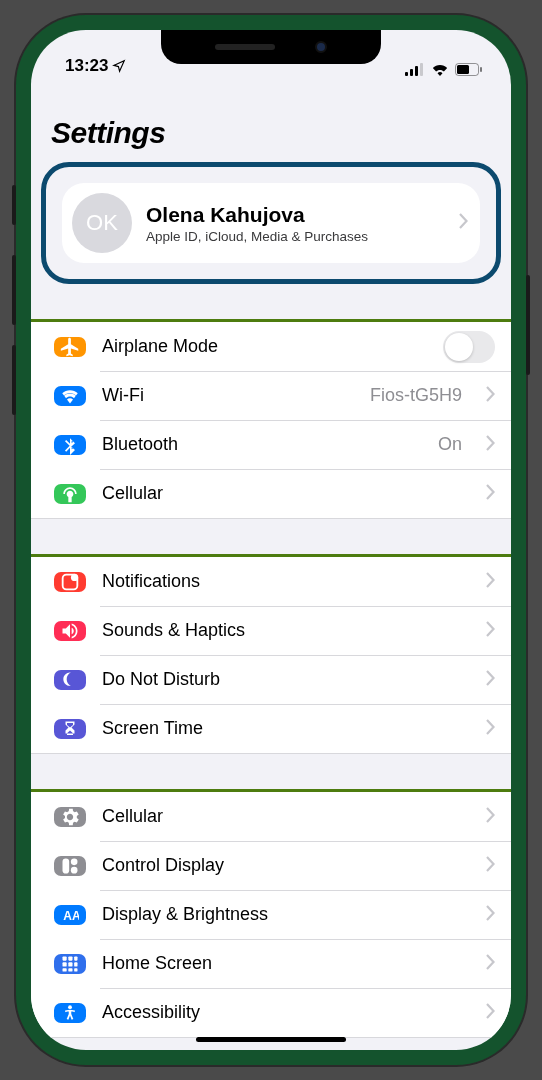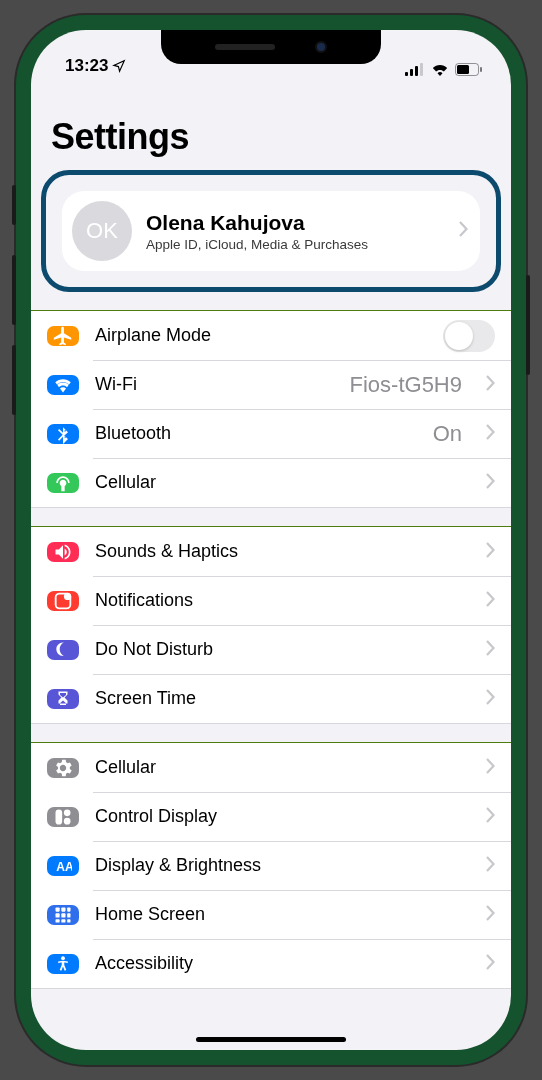--- a/index.html
+++ b/index.html
@@ -59,23 +59,24 @@
     color: #000;
   }
   .status-left{ display:flex; align-items:center; gap:4px;}
   .status-right{ display:flex; align-items:center; gap:6px;}
   .nav-icon svg, .wifi-icon svg, .sig-icon svg, .bat-icon svg { display:block; }
   
   .header {
     padding: 36px 20px 10px 20px;
   }
   .header h1 {
-    font-size: 36px;
+    font-size: 30px;
     font-weight: 700;
     letter-spacing: -0.5px;
+    font-style: italic;
   }
   
   .profile-wrap{
     margin: 2px 10px 6px 10px;
     border: 5px solid #0c4a6e;
     border-radius: 28px;
     padding: 16px;
   }
   .profile-row{
     background:#fff;
@@ -90,24 +91,25 @@
     background:#d9d9de;
     color:#fff;
     display:flex; align-items:center; justify-content:center;
     font-size:22px; font-weight:500;
   }
   .profile-text{ flex:1; }
   .profile-name{ font-size:21px; font-weight:700; color:#000;}
   .profile-sub{ font-size:13.5px; color:#3a3a3c; margin-top:2px;}
   
   .group{
-    margin-top: 18px;
+    margin-top: 35px;
     background:#fff;
-    border-top:1px solid #4d7c0f;
+    border-top:3px solid #4d7c0f;
     border-bottom:1px solid #d8d8dc;
+    padding-left:7px;
   }
   .group:first-of-type{ margin-top:30px;}
   .row{
     display:flex;
     align-items:center;
     min-height:49px;
     padding: 0 16px 0 16px;
     gap: 16px;
     position:relative;
   }
@@ -119,21 +121,21 @@
     background:#d8d8dc;
   }
   .icon{
     width:32px; height:20px;
     border-radius:7px;
     display:flex; align-items:center; justify-content:center;
     flex-shrink:0;
   }
   .icon svg{ display:block;}
   .row-label{ flex:1; font-size:18px; color:#000;}
-  .row-value{ font-size:22px; color:#8e8e93;text-align:center;}
+  .row-value{ font-size:18px; color:#8e8e93;text-align:center;}
   .chevron{
     color:#c7c7cc;
     flex-shrink:0;
     margin-left:8px;
   }
   
   .toggle{
     width:52px; height:32px;
     background:#e9e9eb;
     border-radius:16px;
@@ -291,41 +293,41 @@
               <path d="M1 1l6.5 7L1 15"></path>
             </svg>
         </span>
       </div>
 
     </div>
 
     <div class="group">
 
       <div class="row">
-        <div class="icon bg-pink">
-          <svg width="20" height="20" viewBox="0 0 24 24" fill="#fff">
-              <path d="M3 9v6h4l5 5V4L7 9H3zm13.5 3c0-1.8-1-3.3-2.5-4v8c1.5-.7 2.5-2.2 2.5-4zM14 3v2c3 .9 5 3.7 5 7s-2 6.1-5 7v2c4-.9 7-4.5 7-9s-3-8.1-7-9z"></path>
-            </svg>
-        </div>
-        <span class="row-label">Sounds &amp; Haptics</span>
-        <span class="chevron">
-          <svg width="9" height="16" viewBox="0 0 9 16" fill="none" stroke="#c7c7cc" stroke-width="2.2">
-              <path d="M1 1l6.5 7L1 15"></path>
-            </svg>
-        </span>
-      </div>
-
-      <div class="row">
         <div class="icon bg-red">
           <svg width="22" height="22" viewBox="0 0 24 24" fill="none" stroke="#fff" stroke-width="2">
               <rect x="4" y="4" width="16" height="16" rx="4"></rect>
               <circle cx="17" cy="7" r="4" fill="#fff" stroke="none"></circle>
             </svg>
         </div>
         <span class="row-label">Notifications</span>
+        <span class="chevron">
+          <svg width="9" height="16" viewBox="0 0 9 16" fill="none" stroke="#c7c7cc" stroke-width="2.2">
+              <path d="M1 1l6.5 7L1 15"></path>
+            </svg>
+        </span>
+      </div>
+
+      <div class="row">
+        <div class="icon bg-pink">
+          <svg width="20" height="20" viewBox="0 0 24 24" fill="#fff">
+              <path d="M3 9v6h4l5 5V4L7 9H3zm13.5 3c0-1.8-1-3.3-2.5-4v8c1.5-.7 2.5-2.2 2.5-4zM14 3v2c3 .9 5 3.7 5 7s-2 6.1-5 7v2c4-.9 7-4.5 7-9s-3-8.1-7-9z"></path>
+            </svg>
+        </div>
+        <span class="row-label">Sounds &amp; Haptics</span>
         <span class="chevron">
           <svg width="9" height="16" viewBox="0 0 9 16" fill="none" stroke="#c7c7cc" stroke-width="2.2">
               <path d="M1 1l6.5 7L1 15"></path>
             </svg>
         </span>
       </div>
 
       <div class="row">
         <div class="icon bg-indigo">
           <svg width="20" height="20" viewBox="0 0 24 24" fill="#fff">

